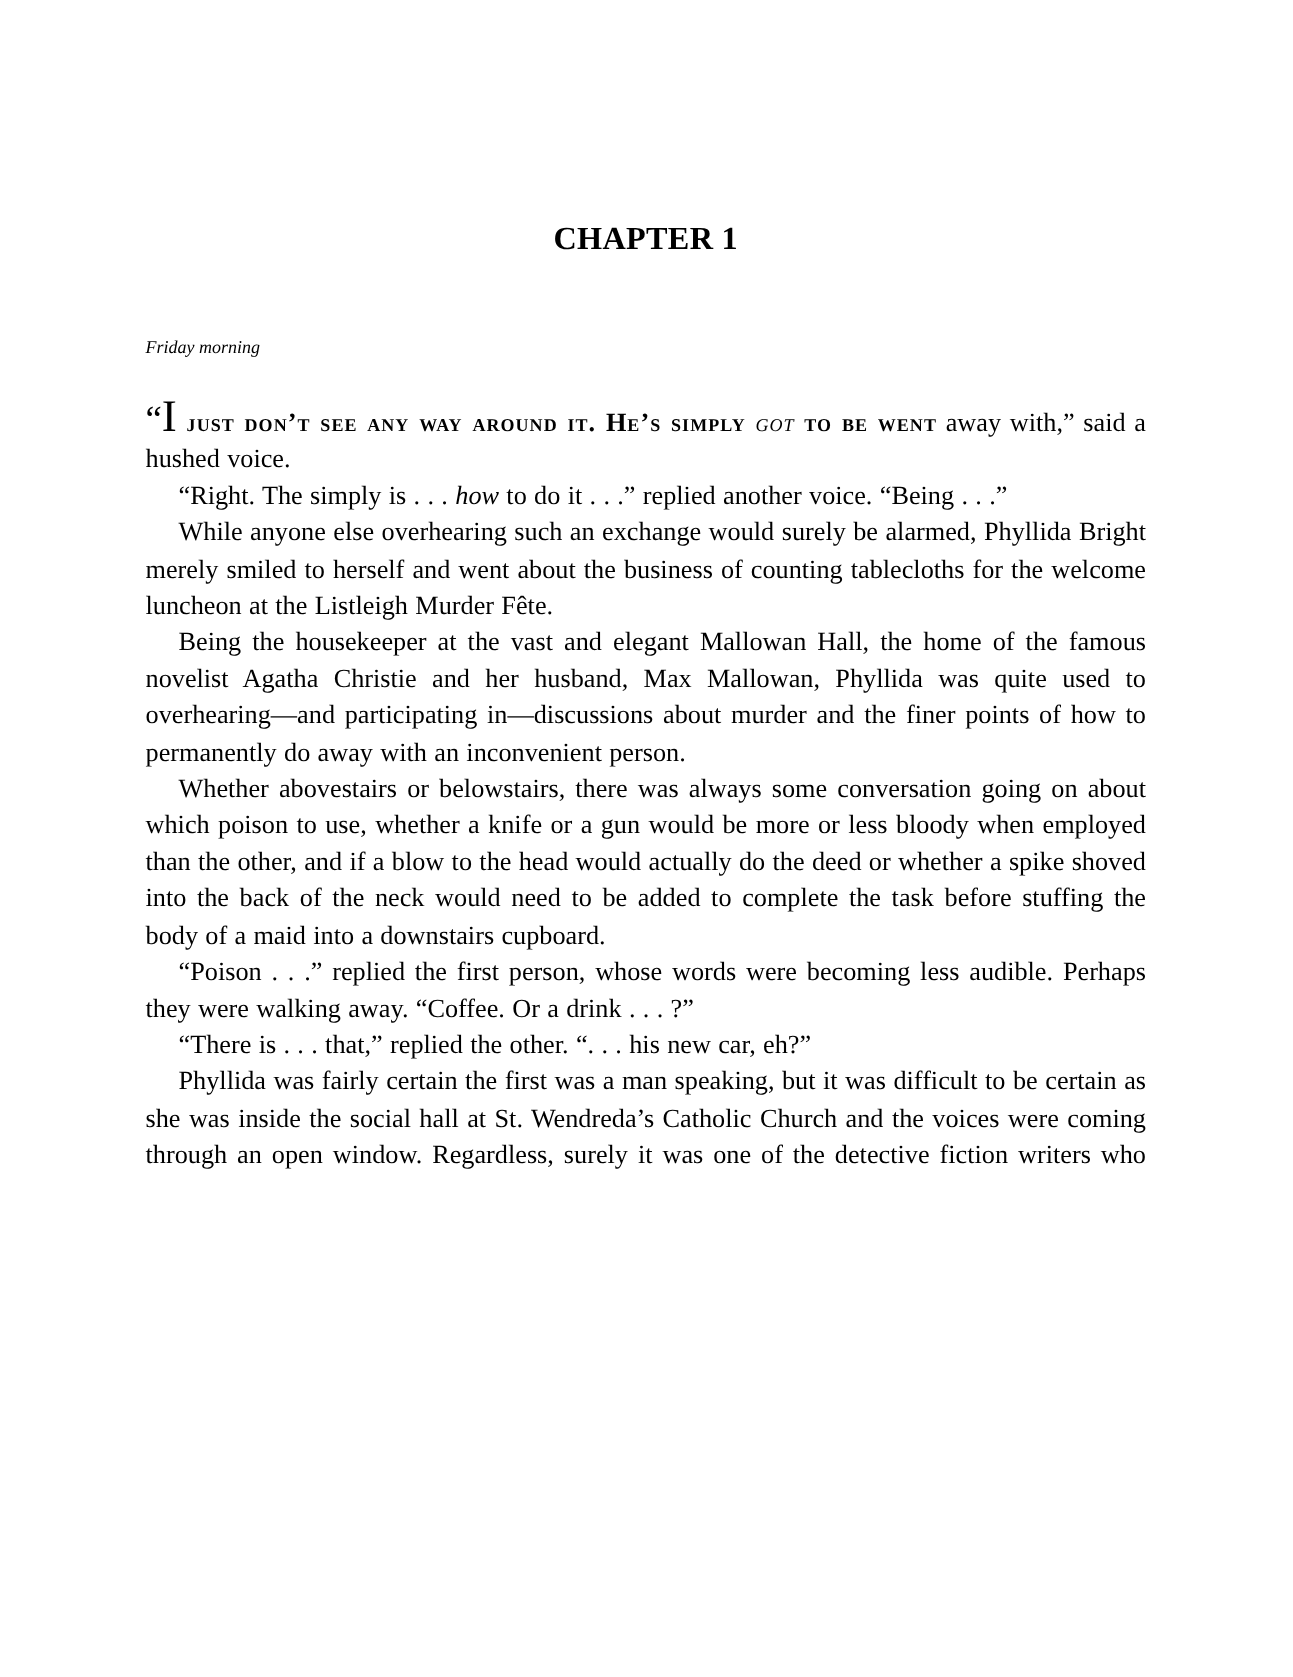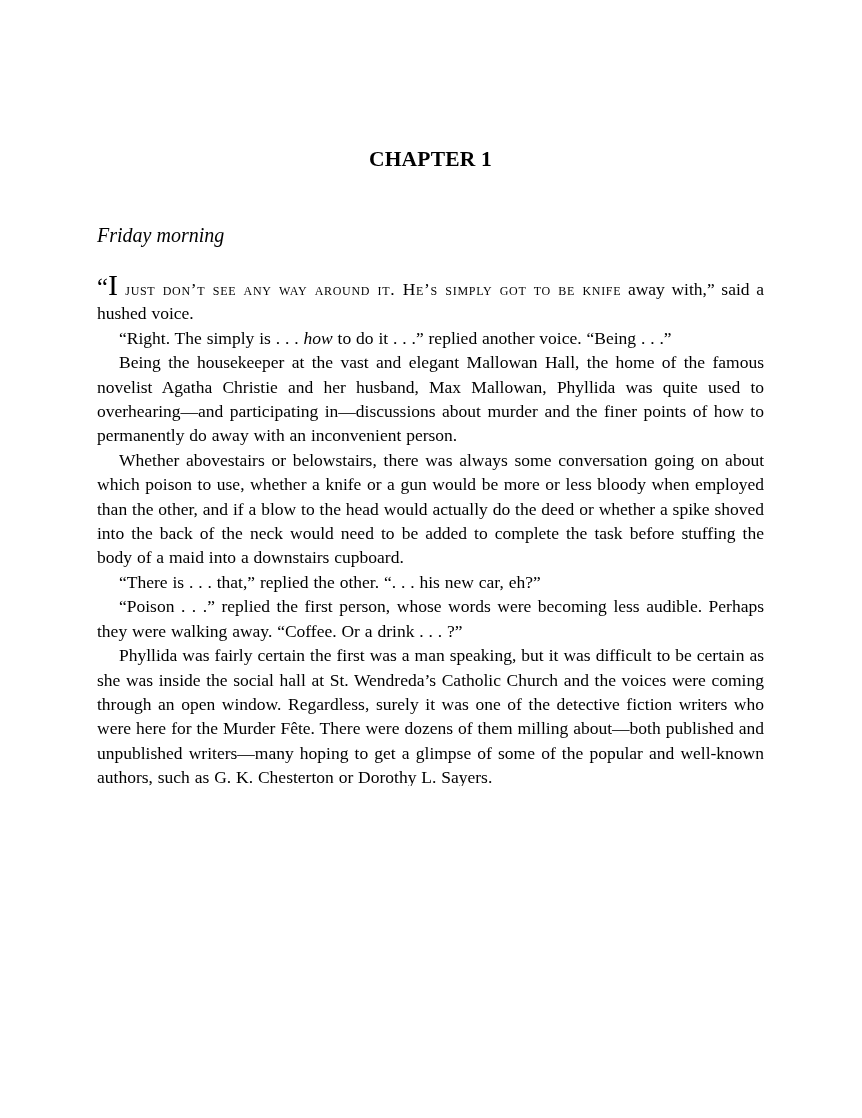--- a/index.html
+++ b/index.html
@@ -24,65 +24,68 @@
     padding-top: 147px;
     text-align: center;
     font-size: 21.5px;
     font-weight: bold;
     letter-spacing: 0.2px;
   }
   .dateline {
     margin: 0;
     padding-top: 52px;
     font-style: italic;
-    font-size: 20px;
+    font-size: 12px;
   }
   .body-paragraphs {
     padding-top: 30px;
   }
   p.para {
     margin: 0;
     font-size: 17.5px;
     line-height: 24.4px;
     text-align: justify;
     text-indent: 22px;
     word-spacing: 0.5px;
   }
   p.para.opening {
     text-indent: 0;
   }
   .seg-normal { }
   .seg-italic { font-style: italic; margin-top: 35px; }
   .seg-smallcaps {
     font-variant: small-caps;
     letter-spacing: 0.04em;
+    font-weight: bold;
   }
   .seg-smallcaps-italic {
     font-variant: small-caps;
+    font-style: italic;
     letter-spacing: 0.04em;
   }
   .seg-quote {
     font-size: 1.4em;
     line-height: 0;
   }
   .seg-cap {
     font-size: 1.72em;
     line-height: 0;
   }
 </style>
 </head>
 <body>
 
 <div class="book-page" style="background: rgb(255, 255, 255); color: rgb(0, 0, 0);">
   <div class="page-content">
     <h1 class="chapter-title">CHAPTER 1</h1>
     <p class="dateline">Friday morning</p>
     <div class="body-paragraphs">
-        <p class="para opening"><span class="seg-quote">“</span><span class="seg-cap">I</span><span class="seg-smallcaps"> just don’t see any way around it. He’s simply </span><span class="seg-smallcaps-italic">got</span><span class="seg-smallcaps"> to be knife</span><span class="seg-normal"> away with,” said a hushed voice.</span></p>
+        <p class="para opening"><span class="seg-quote">“</span><span class="seg-cap">I</span><span class="seg-smallcaps"> just don’t see any way around it. He’s simply </span><span class="seg-smallcaps-italic">got</span><span class="seg-smallcaps"> to be went</span><span class="seg-normal"> away with,” said a hushed voice.</span></p>
         <p class="para"><span class="seg-normal">“Right. The simply is . . . </span><span class="seg-italic">how</span><span class="seg-normal"> to do it . . .” replied another voice. “Being . . .”</span></p>
+        <p class="para"><span class="seg-normal">While anyone else overhearing such an exchange would surely be alarmed, Phyllida Bright merely smiled to herself and went about the business of counting tablecloths for the welcome luncheon at the Listleigh Murder Fête.</span></p>
         <p class="para"><span class="seg-normal">Being the housekeeper at the vast and elegant Mallowan Hall, the home of the famous novelist Agatha Christie and her husband, Max Mallowan, Phyllida was quite used to overhearing—and participating in—discussions about murder and the finer points of how to permanently do away with an inconvenient person.</span></p>
         <p class="para"><span class="seg-normal">Whether abovestairs or belowstairs, there was always some conversation going on about which poison to use, whether a knife or a gun would be more or less bloody when employed than the other, and if a blow to the head would actually do the deed or whether a spike shoved into the back of the neck would need to be added to complete the task before stuffing the body of a maid into a downstairs cupboard.</span></p>
+        <p class="para"><span class="seg-normal">“Poison . . .” replied the first person, whose words were becoming less audible. Perhaps they were walking away. “Coffee. Or a drink . . . ?”</span></p>
         <p class="para"><span class="seg-normal">“There is . . . that,” replied the other. “. . . his new car, eh?”</span></p>
-        <p class="para"><span class="seg-normal">“Poison . . .” replied the first person, whose words were becoming less audible. Perhaps they were walking away. “Coffee. Or a drink . . . ?”</span></p>
         <p class="para"><span class="seg-normal">Phyllida was fairly certain the first was a man speaking, but it was difficult to be certain as she was inside the social hall at St. Wendreda’s Catholic Church and the voices were coming through an open window. Regardless, surely it was one of the detective fiction writers who were here for the Murder Fête. There were dozens of them milling about—both published and unpublished writers—many hoping to get a glimpse of some of the popular and well-known authors, such as G. K. Chesterton or Dorothy L. Sayers.</span></p>
       </div>
   </div>
 </div>
 
 </body></html>

